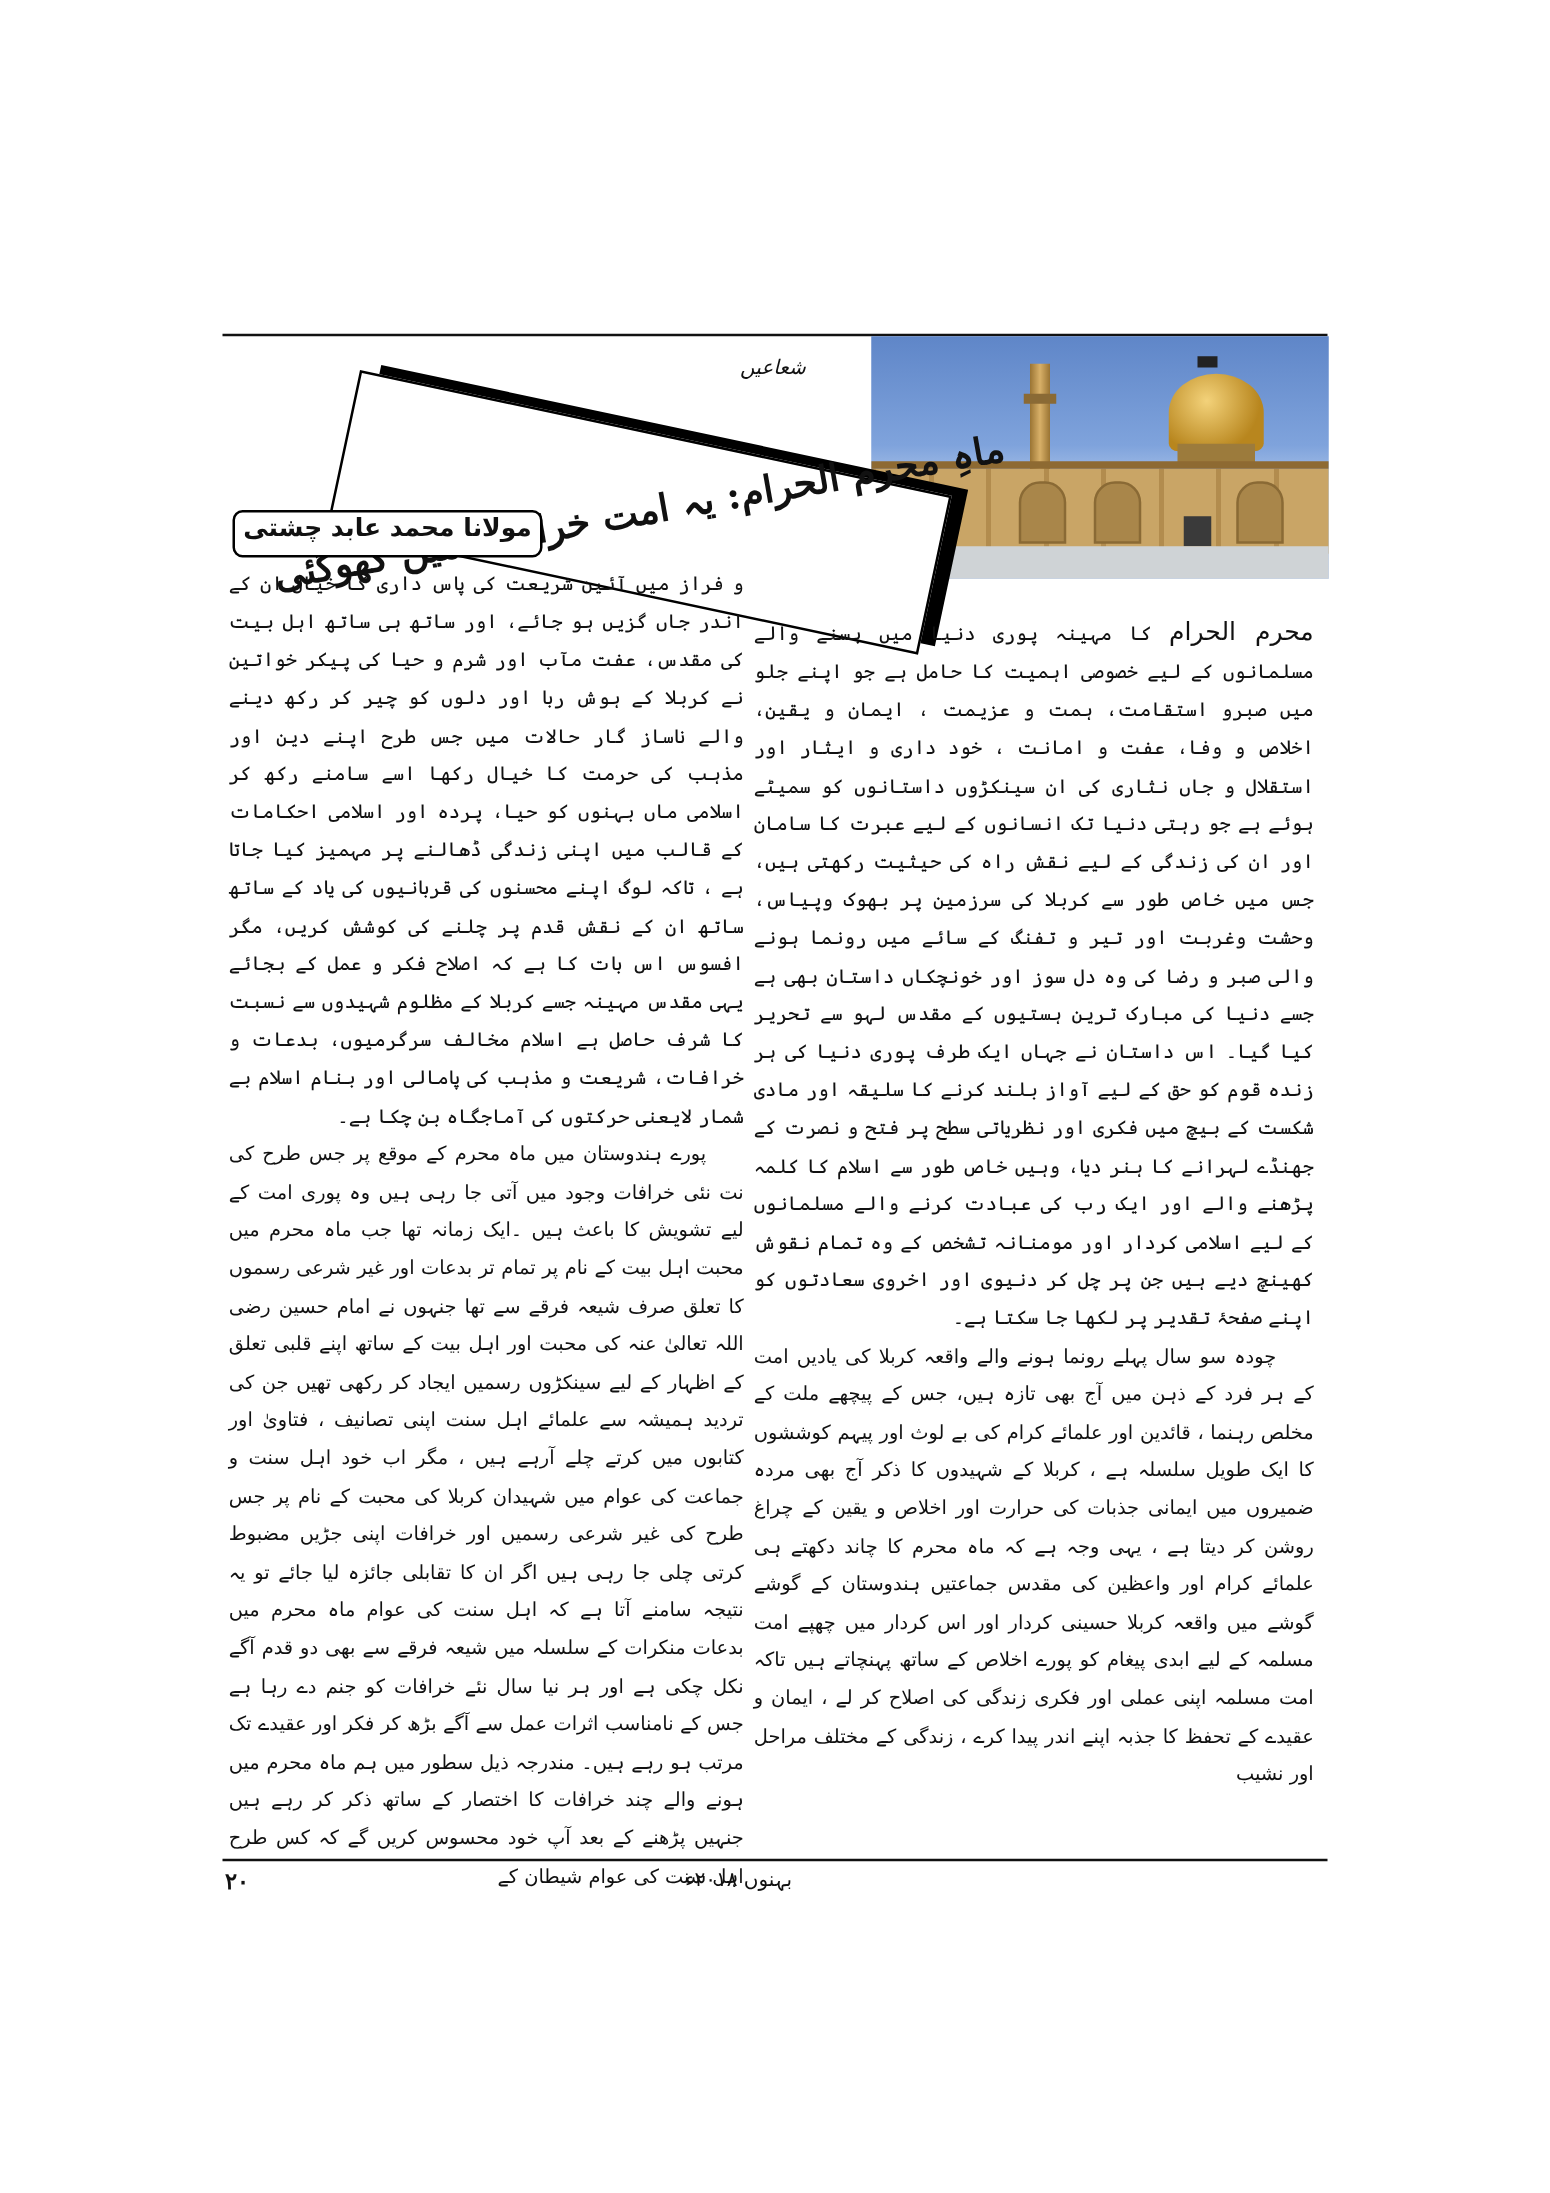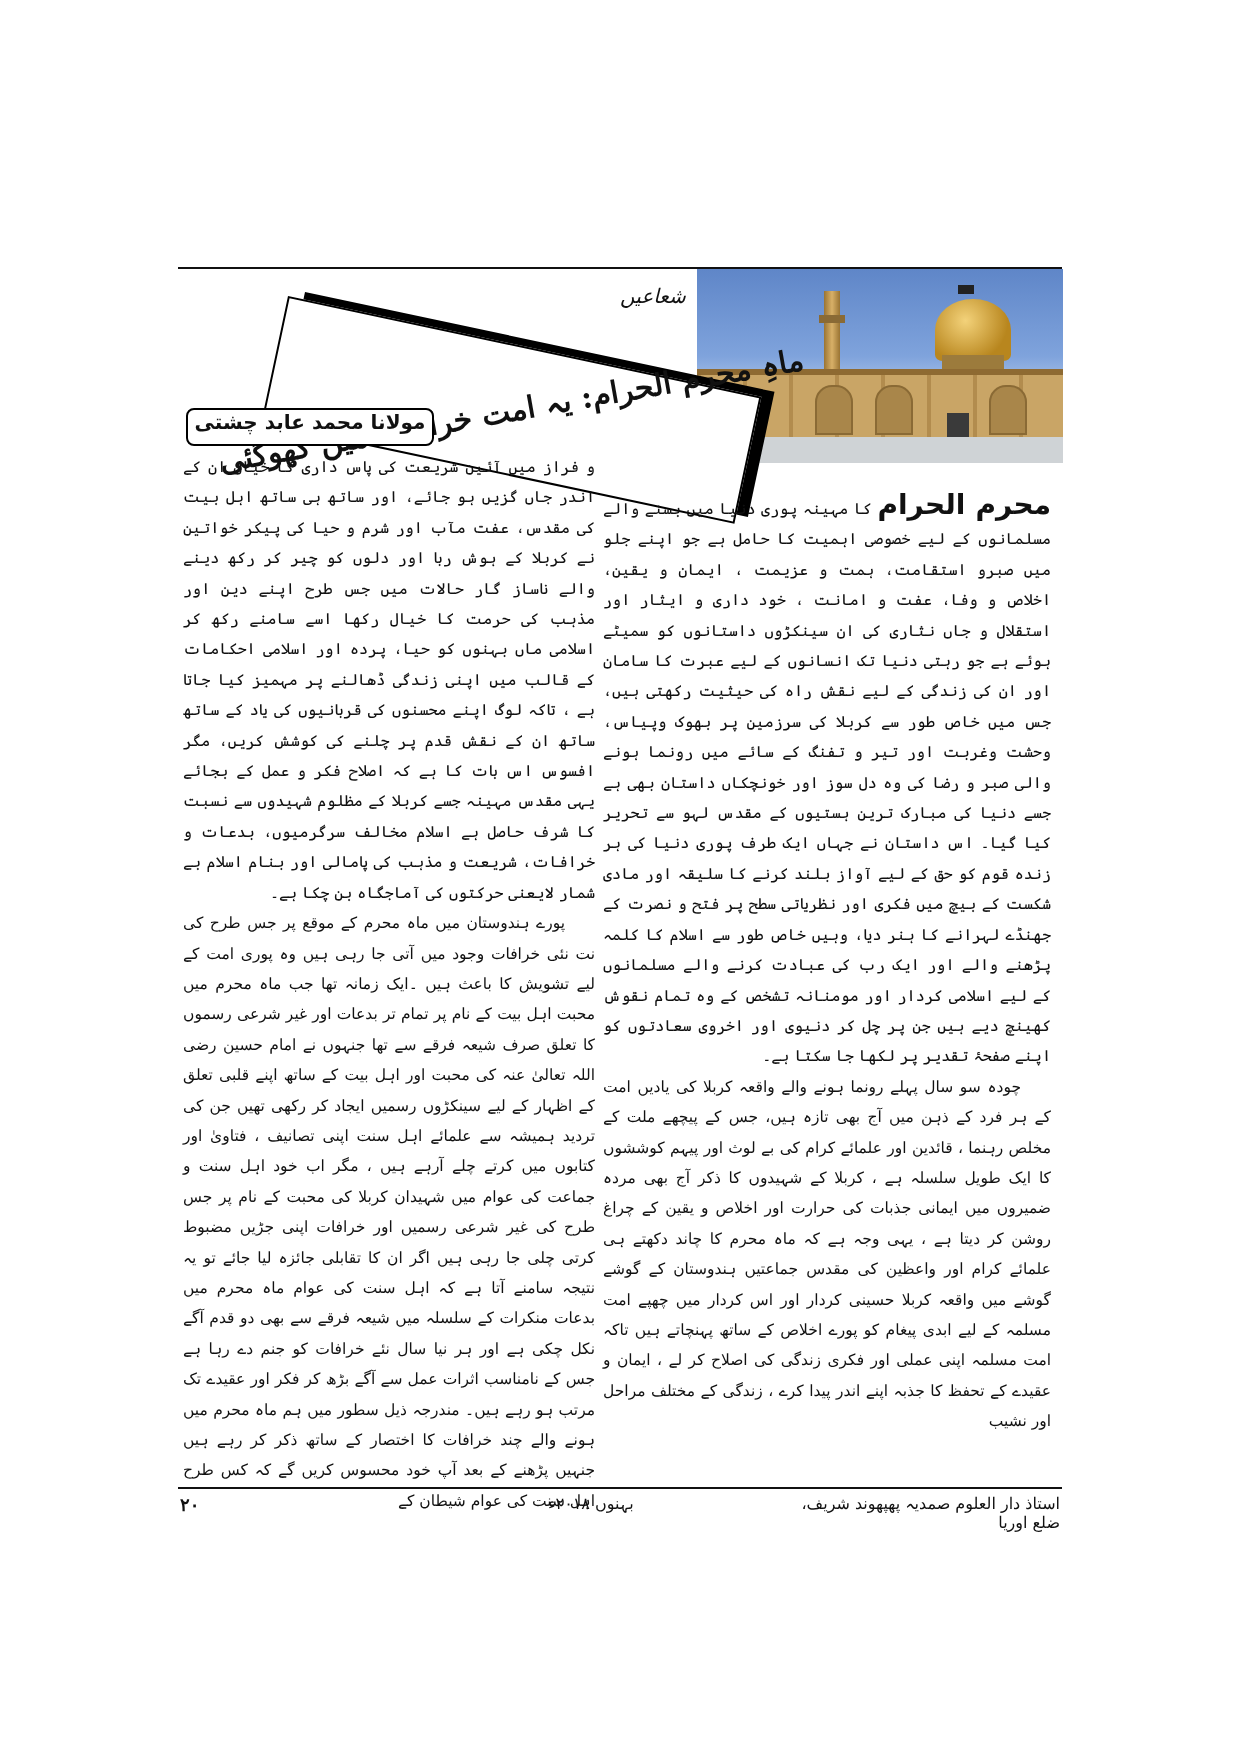--- a/index.html
+++ b/index.html
@@ -22,32 +22,32 @@
   .photo .minaret-cap { position: absolute; left: 122px; top: 46px; width: 26px; height: 8px; background: #8a6a35; }
   .photo .flag { position: absolute; left: 261px; top: 16px; width: 16px; height: 9px; background: #222; }
   .photo .door { position: absolute; left: 250px; top: 144px; width: 22px; height: 24px; background: #3a3a3a; }
   .banner-shadow { position: absolute; left: 305px; top: 292px; width: 480px; height: 128px; background: #000;
                    transform: rotate(12deg); transform-origin: left top; }
   .banner { position: absolute; left: 288px; top: 296px; width: 480px; height: 126px; background: #fff;
             border: 2px solid #000; transform: rotate(12deg); transform-origin: left top;
             display: flex; align-items: center; justify-content: center; }
   .banner-title { direction: rtl; font-family: "DejaVu Serif", serif; font-weight: bold; font-size: 30px;
                   transform: rotate(-22deg); white-space: nowrap; }
-  .section-label { position: absolute; left: 620px; top: 284px; direction: rtl; font-family: "DejaVu Serif", serif;
-                   font-style: italic; font-size: 20px; }
+  .section-label { position: absolute; left: 592px; top: 284px; direction: rtl; font-family: "DejaVu Serif", serif;
+                   font-style: italic; font-size: 16px; }
   .author-box { position: absolute; left: 186px; top: 408px; width: 244px; height: 34px; border: 2px solid #000;
                 border-radius: 8px; display: flex; align-items: flex-start; justify-content: center;
                 direction: rtl; font-weight: bold; font-size: 20px; background: #fff; }
   .col { position: absolute; direction: rtl; text-align: justify; font-family: "DejaVu Serif", serif;
          font-size: 15.5px; line-height: 30.4px; }
   .col-right { left: 603px; top: 490px; width: 448px; }
   .col-left  { left: 183px; top: 452px; width: 412px; }
   .col p { margin: 0; }
   .col p.indent { text-indent: 30px; }
-  .lead-word { font-family: "DejaVu Sans", sans-serif; font-weight: bold; font-size: 28px; }
+  .lead-word { font-family: "DejaVu Sans", sans-serif; font-weight: normal; font-size: 20px; }
   .bottom-rule { position: absolute; left: 178px; top: 1487px; width: 884px; height: 2px; background: #111; }
   .footer { position: absolute; top: 1494px; font-family: "DejaVu Serif", serif; font-size: 16px; direction: rtl; }
   .footer-page { left: 180px; font-weight: bold; font-size: 18px; }
   .footer-date { left: 548px; }
   .footer-pub { left: 790px; width: 270px; text-align: right; }
 </style>
 </head>
 <body>
 
 <div class="page">
@@ -84,14 +84,13 @@
   </div>
 
   <div class="col col-left">
     <p>و فراز میں آئین شریعت کی پاس داری کا خیال ان کے اندر جاں گزیں ہو جائے، اور ساتھ ہی ساتھ اہل بیت کی مقدس، عفت مآب اور شرم و حیا کی پیکر خواتین نے کربلا کے ہوش ربا اور دلوں کو چیر کر رکھ دینے والے ناساز گار حالات میں جس طرح اپنے دین اور مذہب کی حرمت کا خیال رکھا اسے سامنے رکھ کر اسلامی ماں بہنوں کو حیا، پردہ اور اسلامی احکامات کے قالب میں اپنی زندگی ڈھالنے پر مہمیز کیا جاتا ہے ، تاکہ لوگ اپنے محسنوں کی قربانیوں کی یاد کے ساتھ ساتھ ان کے نقش قدم پر چلنے کی کوشش کریں، مگر افسوس اس بات کا ہے کہ اصلاح فکر و عمل کے بجائے یہی مقدس مہینہ جسے کربلا کے مظلوم شہیدوں سے نسبت کا شرف حاصل ہے اسلام مخالف سرگرمیوں، بدعات و خرافات، شریعت و مذہب کی پامالی اور بنام اسلام بے شمار لایعنی حرکتوں کی آماجگاہ بن چکا ہے۔</p>
     <p class="indent">پورے ہندوستان میں ماہ محرم کے موقع پر جس طرح کی نت نئی خرافات وجود میں آتی جا رہی ہیں وہ پوری امت کے لیے تشویش کا باعث ہیں ۔ایک زمانہ تھا جب ماہ محرم میں محبت اہل بیت کے نام پر تمام تر بدعات اور غیر شرعی رسموں کا تعلق صرف شیعہ فرقے سے تھا جنہوں نے امام حسین رضی اللہ تعالیٰ عنہ کی محبت اور اہل بیت کے ساتھ اپنے قلبی تعلق کے اظہار کے لیے سینکڑوں رسمیں ایجاد کر رکھی تھیں جن کی تردید ہمیشہ سے علمائے اہل سنت اپنی تصانیف ، فتاویٰ اور کتابوں میں کرتے چلے آرہے ہیں ، مگر اب خود اہل سنت و جماعت کی عوام میں شہیدان کربلا کی محبت کے نام پر جس طرح کی غیر شرعی رسمیں اور خرافات اپنی جڑیں مضبوط کرتی چلی جا رہی ہیں اگر ان کا تقابلی جائزہ لیا جائے تو یہ نتیجہ سامنے آتا ہے کہ اہل سنت کی عوام ماہ محرم میں بدعات منکرات کے سلسلہ میں شیعہ فرقے سے بھی دو قدم آگے نکل چکی ہے اور ہر نیا سال نئے خرافات کو جنم دے رہا ہے جس کے نامناسب اثرات عمل سے آگے بڑھ کر فکر اور عقیدے تک مرتب ہو رہے ہیں۔ مندرجہ ذیل سطور میں ہم ماہ محرم میں ہونے والے چند خرافات کا اختصار کے ساتھ ذکر کر رہے ہیں جنہیں پڑھنے کے بعد آپ خود محسوس کریں گے کہ کس طرح اہل سنت کی عوام شیطان کے</p>
   </div>
 
   <div class="bottom-rule"></div>
   <div class="footer footer-page">۲۰</div>
   <div class="footer footer-date">بہنوں ۲۰۱۸ء</div>
-  <div class="footer footer-pub">استاذ دار العلوم صمدیہ پھپھوند شریف، ضلع اوریا</div>
 </div>
 
 </body></html>

